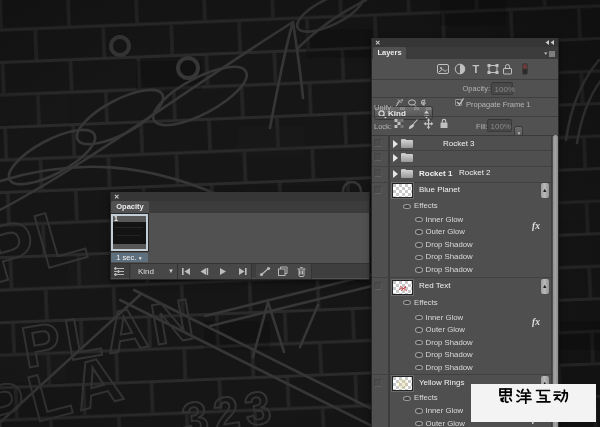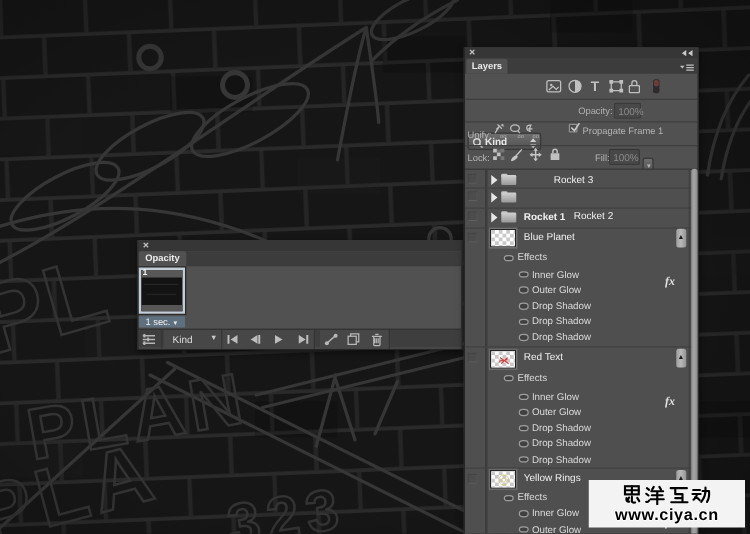--- a/index.html
+++ b/index.html
@@ -376,15 +376,14 @@
       <g transform="translate(37,0)">
         <path d="M1.5,2.5 H14.5 M2,13.8 H15 M5.2,2.5 V7.3 M5.2,7.3 H11 M11,7.3 V13.8 M5.2,10.5 H11"></path>
       </g>
 
       <g transform="translate(55,0)">
         <path d="M1.5,4 H7 M1,7.2 H7.5 M4.8,7.2 q-0.6,3 -3,4.6 M3,9.8 q2.8,0.6 3.8,2.4"></path>
         <path d="M9,4.8 H14.2 M14.2,4.8 q0.6,5.4 -1.6,8.7 M11.4,2 q0.6,6.5 -3.4,11.5"></path>
       </g>
     </g>
   </svg></div>
-  <div style="position:absolute; left:0; right:0; top:20px; text-align:center; font-size:13px; font-weight:bold; color:#000; letter-spacing:0.5px; text-shadow:-1px 0 #fff,1px 0 #fff,0 -1px #fff,0 1px #fff;">www.ciya.cn</div>
 </div>
 </div>
 
 </body></html>

